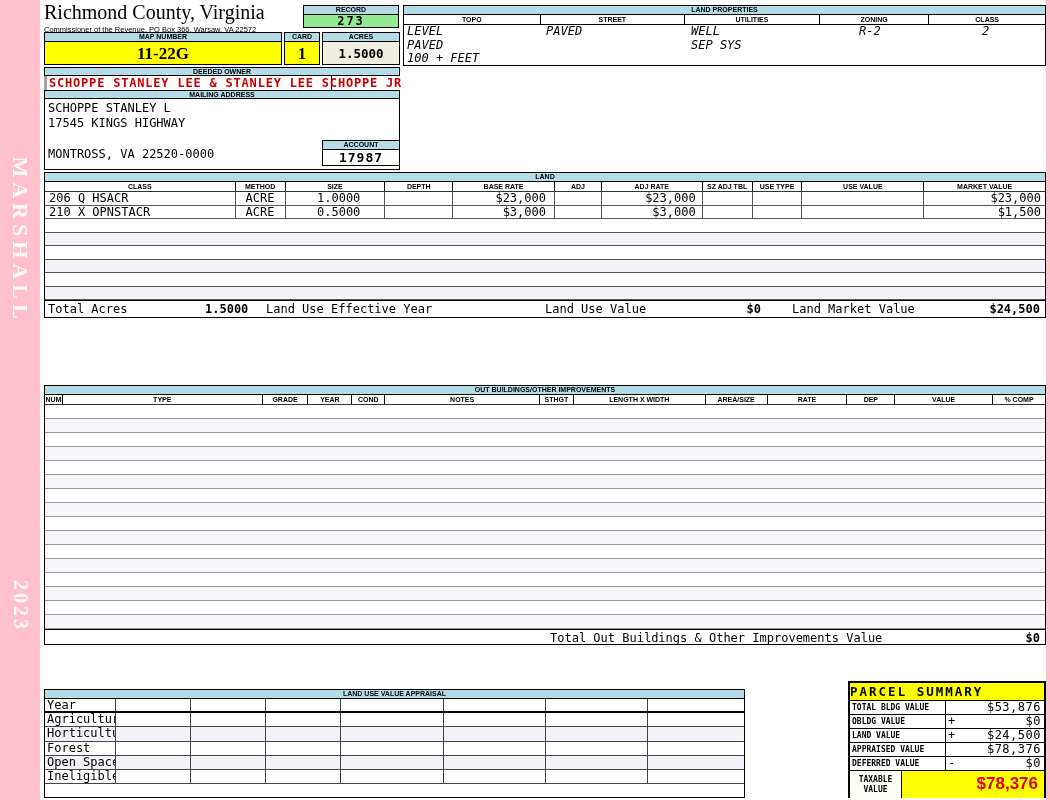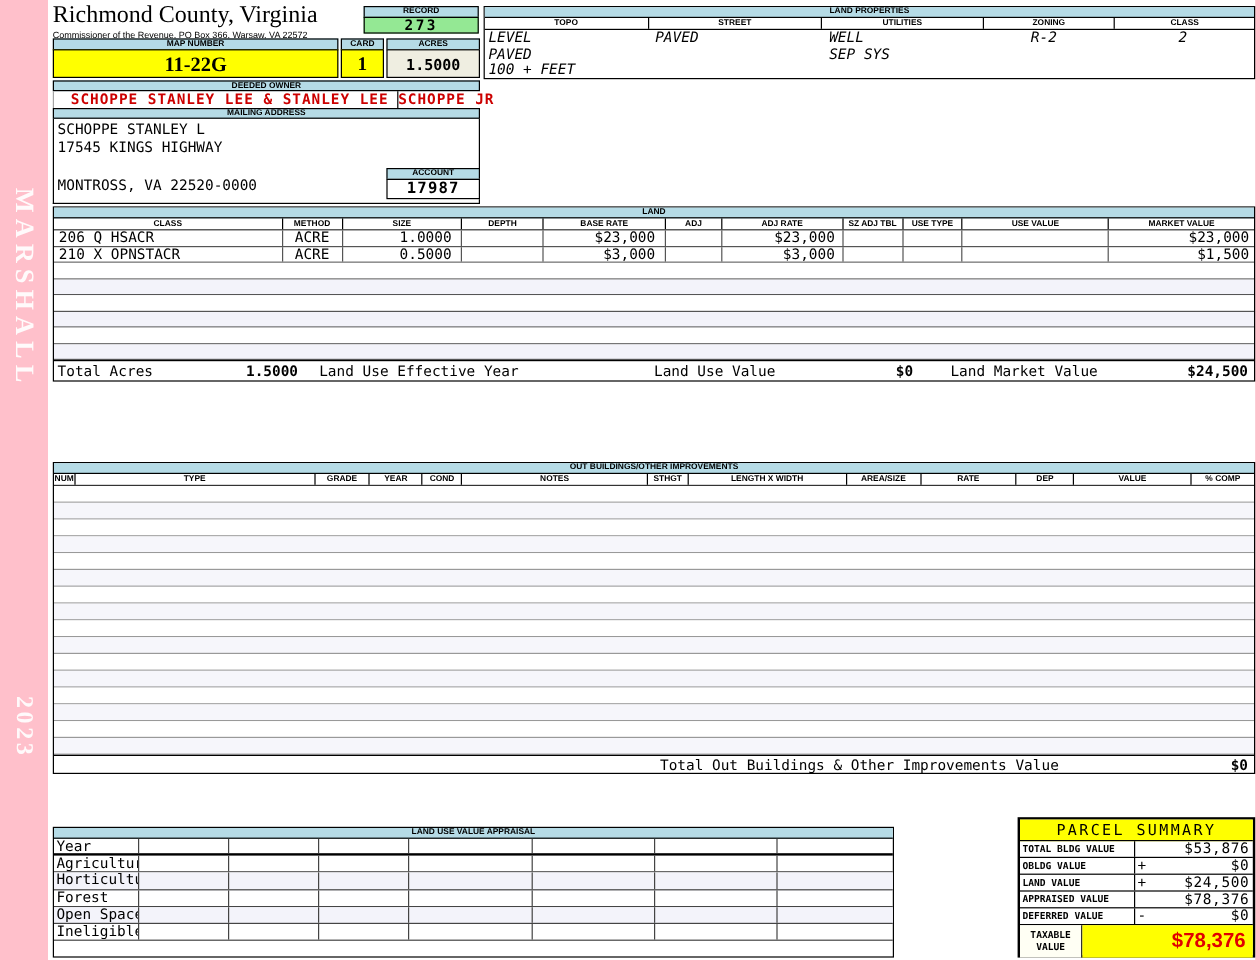--- a/index.html
+++ b/index.html
@@ -37,39 +37,39 @@
   #land-properties { position:absolute; left:363px; top:5px; width:643px; height:61px; border:1px solid #000; }
   #lp-headers { display:flex; height:10px; border-bottom:1px solid #000; }
   #lp-headers .hdrcell:last-child { border-right:none; }
   .lpc0{width:137px}.lpc1{width:145px}.lpc2{width:135px}.lpc3{width:110px}.lpc4{width:116px}
   #lp-body { position:relative; height:40px; font-size:12px; line-height:13.5px;font-style:italic; }
   .lp-col { position:absolute; top:0; white-space:pre; }
   #lp-topo{left:3px} #lp-street{left:142px} #lp-util{left:287px} #lp-zoning{left:455px} #lp-class{left:578px}
 
   
   #owner-bar { position:absolute; left:4px; top:67px; width:356px; }
-  #owner-value { position:absolute; left:4px; top:76px; width:288px; height:14px; border-left:1px solid #a3a3a3; border-right:1px solid #000; font-weight:bold; font-size:12px; color:#CC0000; letter-spacing:0.8px; white-space:nowrap; line-height:14px; padding-left:14px; z-index:2; }
+  #owner-value { position:absolute; left:4px; top:76px; width:288px; height:14px; border-left:3px solid #a3a3a3; border-right:1px solid #000; font-weight:bold; font-size:12px; color:#CC0000; letter-spacing:0.8px; white-space:nowrap; line-height:14px; padding-left:2px; z-index:2; }
   #mailing-bar { position:absolute; left:4px; top:90px; width:356px; }
   #address-box { position:absolute; left:4px; top:99px; width:356px; height:71px; border:1px solid #000; border-top:none; font-size:12px; line-height:15.4px; padding:2px 0 0 3px; white-space:pre; }
   #account-header { position:absolute; left:282px; top:140px; width:78px; height:10px; z-index:3; }
   #account-value  { position:absolute; left:282px; top:149px; width:78px; height:17px; background:#fff; border:1px solid #000; font-weight:bold; font-size:13px; text-align:center; line-height:16px; z-index:3; letter-spacing:1px; }
 
   
   #land-notes { position:absolute; left:363px; top:70px; width:643px; height:100px; border:1px solid #000; }
   #ln-body { font-size:12px; line-height:15.5px; padding:2px 0 0 3px; white-space:pre; }
 
   
   #land-table { position:absolute; left:4px; top:172px; width:1002px; height:146px; border:1px solid #000; }
   #lt-headers { display:flex; height:10px; border-bottom:1px solid #333; }
   #lt-headers .hdrcell:last-child { border-right:none; }
   .ltc0{width:191px}.ltc1{width:50px}.ltc2{width:100px}.ltc3{width:68px}.ltc4{width:102px}.ltc5{width:47px}.ltc6{width:101px}.ltc7{width:50px}.ltc8{width:50px}.ltc9{width:122px}.ltc10{width:121px}
   .lt-row { display:flex; height:13.5px; font-size:12px; line-height:13px; border-bottom:1px solid #555; }
   .lt-row > div { border-right:1px solid #555; overflow:hidden; }
   .lt-row > div:last-child { border-right:none; }
-  .lt-row .ltc0{padding-left:4px} .lt-row .ltc1{text-align:center} .lt-row .ltc2{text-align:right;padding-right:8px}
+  .lt-row .ltc0{padding-left:4px} .lt-row .ltc1{text-align:center} .lt-row .ltc2{text-align:right;padding-right:24px}
   .lt-row .ltc4{text-align:right;padding-right:8px} .lt-row .ltc6{text-align:right;padding-right:6px} .lt-row .ltc10{text-align:right;padding-right:4px}
   #lt-stripes .stripe-row { height:13.5px; border-bottom:1px solid #555; background:#fff; }
   #lt-stripes .stripe-row.alt { background:#F3F3FA; }
   .totals-row { position:relative; height:17px; font-size:12px; line-height:17px; }
   .totals-row span { position:absolute; white-space:nowrap; }
   #ta-label{left:3px} #ta-acres{left:160px;font-weight:bold} #ta-eff{left:221px} #ta-luv{left:500px}
   #ta-luv-val{left:640px;width:76px;text-align:right;font-weight:bold} #ta-lmv{left:747px} #ta-lmv-val{right:5px;font-weight:bold}
 
   
   #out-buildings { position:absolute; left:4px; top:385px; width:1002px; height:260px; border:1px solid #000; }
@@ -90,21 +90,21 @@
   .lu-label { width:71px; border-right:1px solid #444; padding-left:2px; overflow:hidden; white-space:nowrap; }
   .lu-cells { display:flex; flex:1; }
   .lu-cells .lu-cell { border-right:1px solid #444; height:100%; }
   .lu-cells .lu-cell:nth-child(1){width:75px}.lu-cells .lu-cell:nth-child(2){width:75px}.lu-cells .lu-cell:nth-child(3){width:75px}
   .lu-cells .lu-cell:nth-child(4){width:103px}.lu-cells .lu-cell:nth-child(5){width:102px}.lu-cells .lu-cell:nth-child(6){width:102px}
   .lu-cells .lu-cell:nth-child(7){width:96px; border-right:none}
   .lu-row.totals .lu-label { font-weight:bold; font-size:12.5px; }
 
   
   #parcel-summary { position:absolute; left:808px; top:681px; width:198px; height:117px; border:2px solid #000; background:#fff; }
-  #ps-title { height:18px; background:#FFFF00; border-bottom:1px solid #000; font-weight:normal; font-size:12.5px; letter-spacing:2px; text-align:center; line-height:18px; }
+  #ps-title { height:18px; background:#FFFF00; border-bottom:1px solid #000; font-weight:bold; font-size:12.5px; letter-spacing:2px; line-height:18px; }
   .ps-row { display:flex; height:14px; border-bottom:1px solid #000; }
   .ps-label { width:96px; border-right:1px solid #000; font-weight:bold; font-size:8px; line-height:13px; padding-left:2px; white-space:nowrap; overflow:hidden; }
   .ps-value { flex:1; display:flex; font-size:12px; line-height:13px; }
   .ps-op { width:12px; padding-left:2px; }
   .ps-amt { flex:1; text-align:right; padding-right:3px; letter-spacing:0.5px; }
   #ps-taxable { display:flex; height:27px; }
   #ps-taxable-label { width:52px; border-right:1px solid #000; font-weight:bold; font-size:8px; line-height:10px; text-align:center; padding-top:4px; background:#FFFFF4; }
   #ps-taxable-value { flex:1; background:#FFFF00; color:#E00000; font:bold 17px "Liberation Sans",sans-serif; text-align:right; line-height:26px; padding-right:6px; }
 </style>
 </head>

